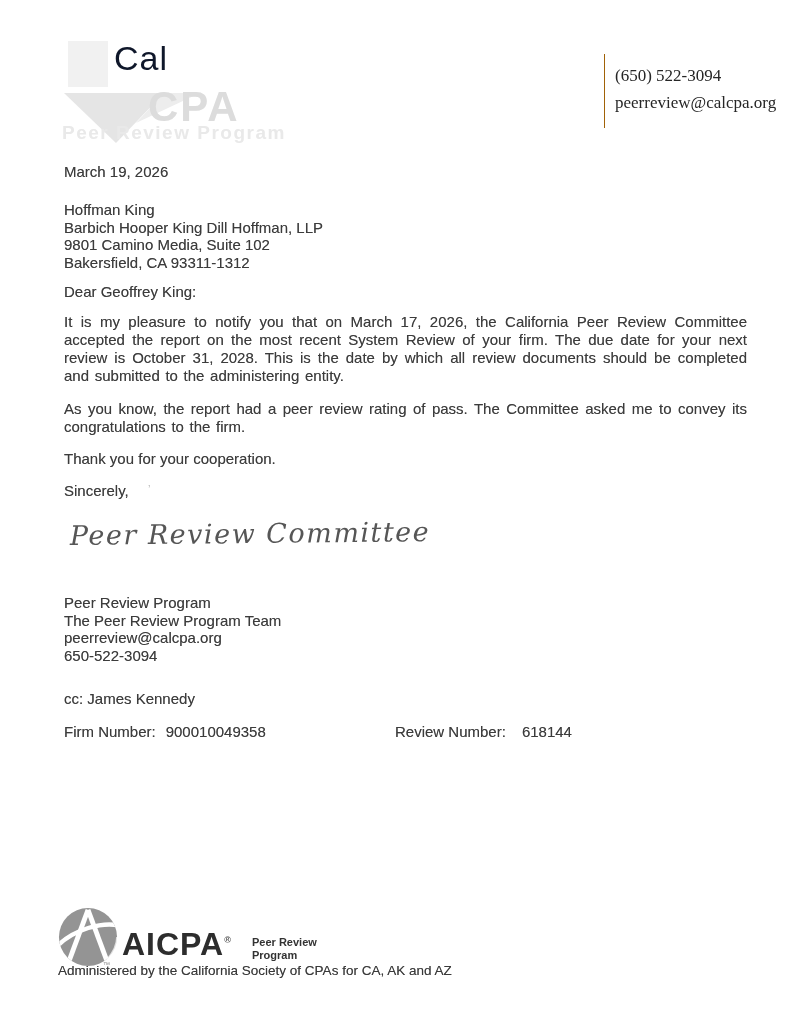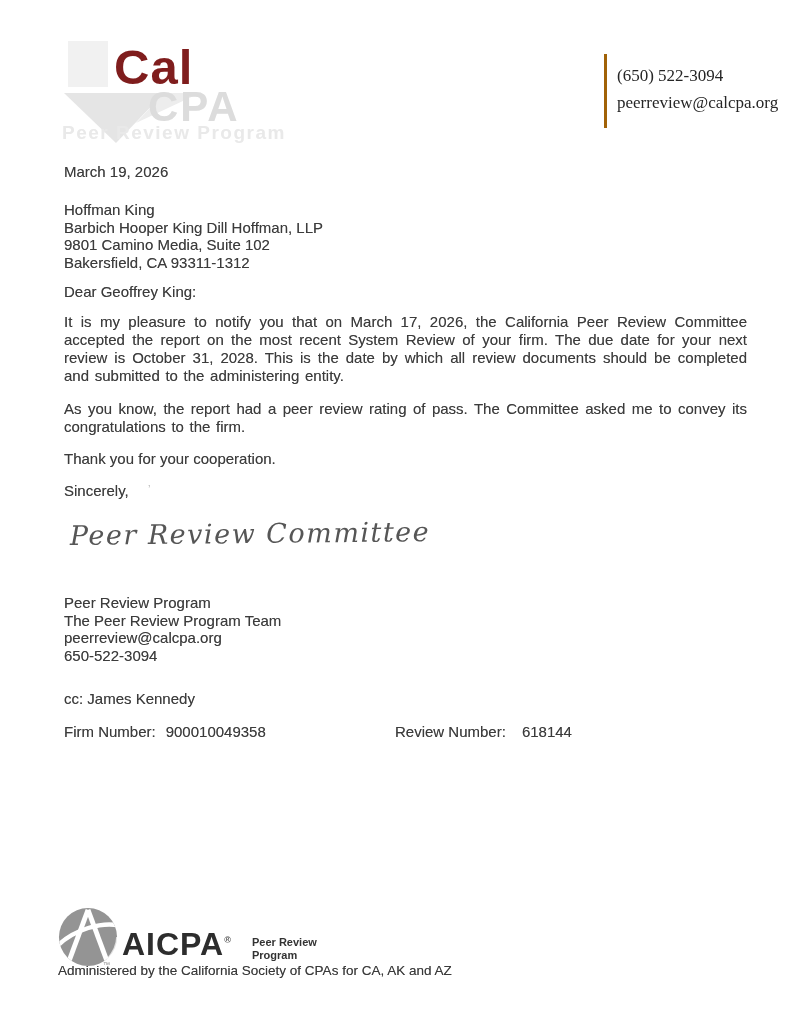--- a/index.html
+++ b/index.html
@@ -12,33 +12,33 @@
     color:#3c3c3c;
     overflow:hidden;
   }
   .scan{ text-shadow:0 0 .5px rgba(60,60,60,.55); }
 
   
   .calcpa-logo{position:absolute;left:60px;top:33px;width:240px;height:112px;}
   .calcpa-mark{position:absolute;left:0;top:6px;}
   .calcpa-cal{
     position:absolute;left:54px;top:6px;
-    font-size:49px;font-weight:bold;color:#7f1d1d;letter-spacing:1px;
+    font-size:34px;font-weight:normal;color:#0f172a;letter-spacing:1px;
   }
   .calcpa-cpa{
     position:absolute;left:88px;top:50px;
     font-size:42px;font-weight:bold;color:#dcdcdc;letter-spacing:2px;
   }
   .calcpa-tagline{
     position:absolute;left:2px;top:89px;
     font-size:19px;font-weight:bold;color:#e9e9e9;letter-spacing:1.5px;white-space:nowrap;
   }
   .contact{
     position:absolute;left:604px;top:54px;
-    border-left:3px solid #a16207;
+    border-left:1px solid #a16207;
     padding:8px 0 12px 10px;
     font-family:"Liberation Serif", serif;
     font-size:17px;line-height:27px;color:#262626;
     white-space:nowrap;
   }
 
   
   .abs{position:absolute;left:64px;}
   .body-text{font-size:15px;line-height:18px;color:#3c3c3c;}
   .date{top:163px;}

